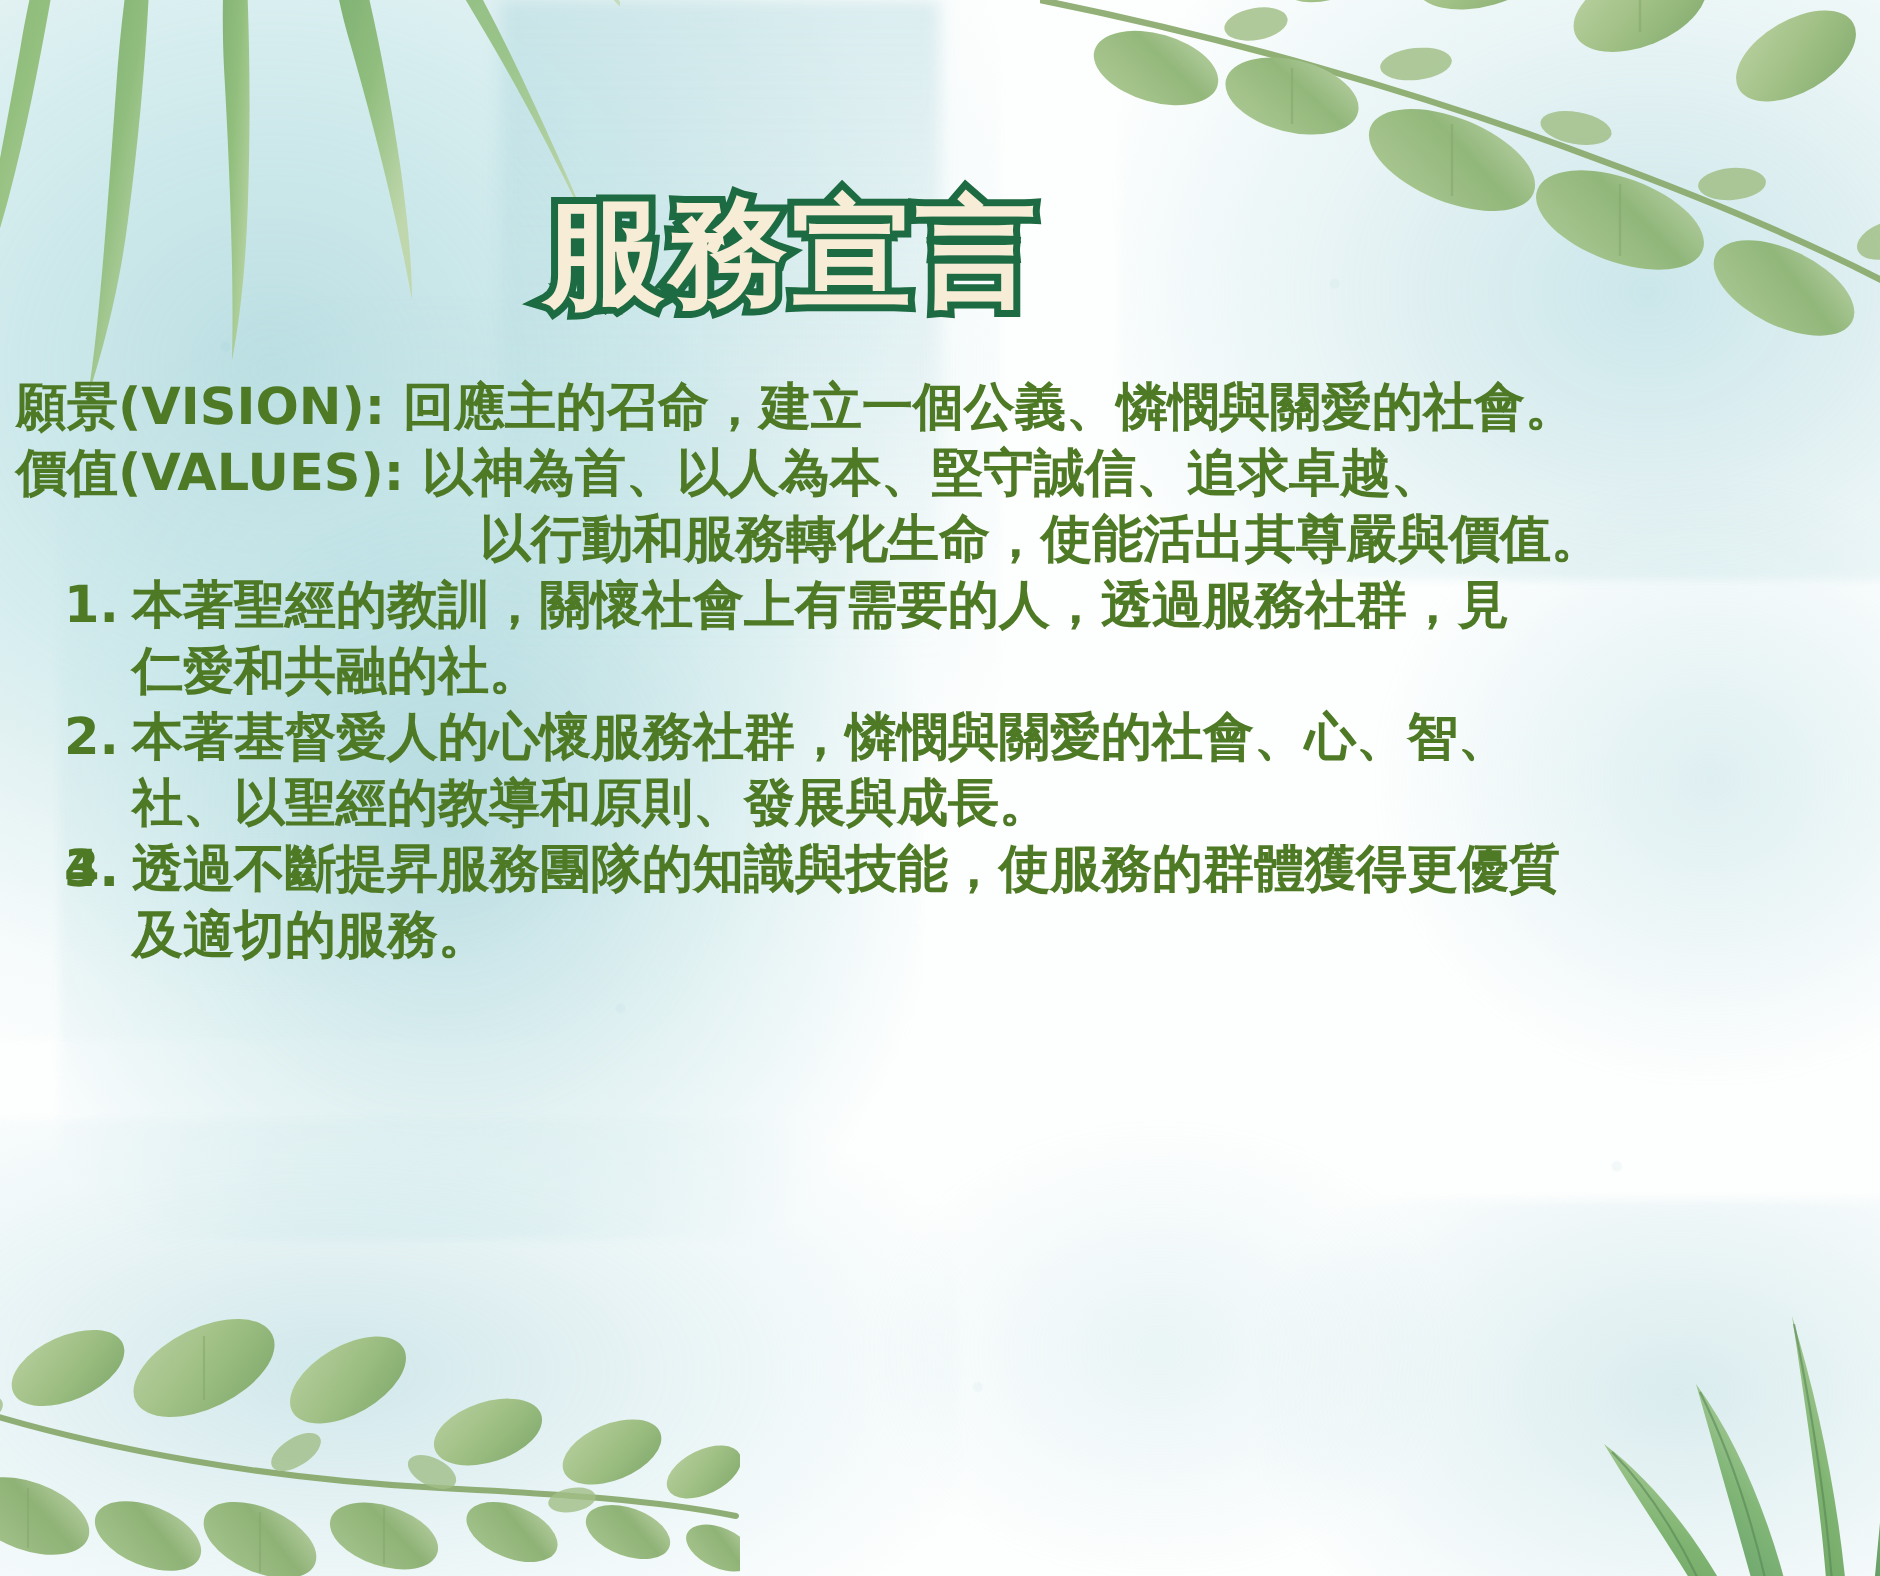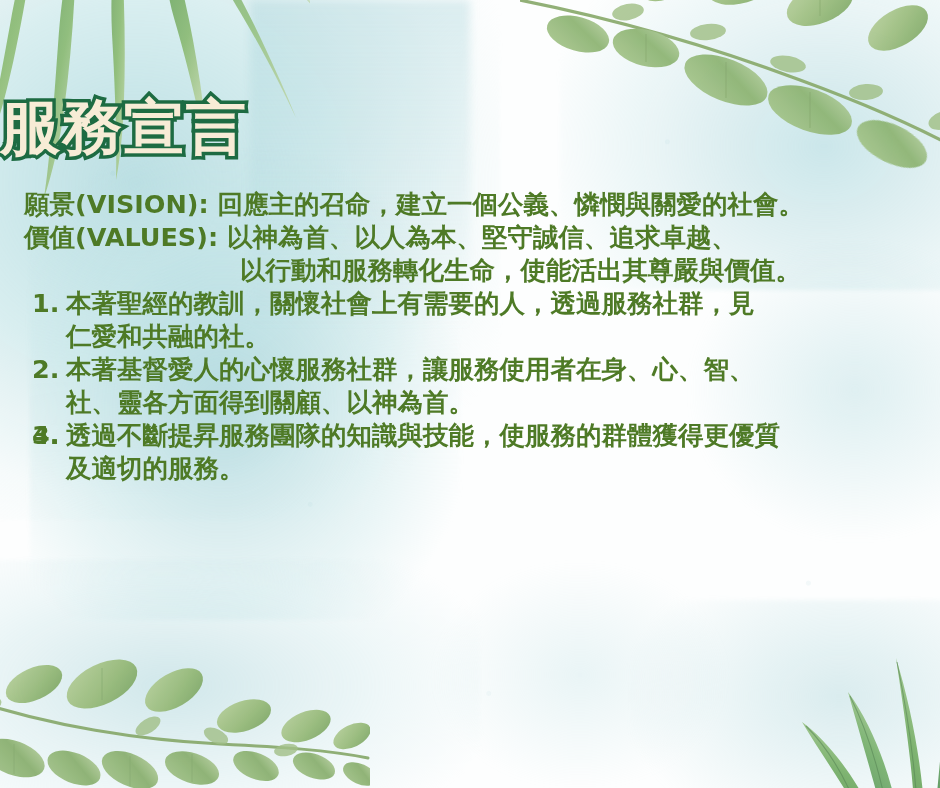--- a/index.html
+++ b/index.html
@@ -69,21 +69,21 @@
 
   
   .foliage{position:absolute;pointer-events:none;}
   .fol-tl{left:-20px;top:-70px;width:330px;height:290px;}
   .fol-tr{left:520px;top:-40px;width:440px;height:240px;}
   .fol-bl{left:-30px;top:640px;width:400px;height:170px;}
   .fol-br{left:740px;top:630px;width:230px;height:175px;}
 
   
   .title-wrap{
-    position:absolute;left:0;top:96px;width:792px;
+    position:absolute;left:0;top:96px;width:792px;text-align:center;
   }
   .title{
     display:inline-block;
     font-family:"DejaVu Sans","Liberation Sans",sans-serif;
     font-size:60px;font-weight:bold;letter-spacing:2px;
     color:#f7ecd6;
     -webkit-text-stroke:7px #1d6b42;
     paint-order:stroke fill;
     line-height:1.05;
   }
@@ -92,21 +92,21 @@
   .body{
     position:absolute;left:0;top:188px;width:940px;
     color:#4e7a26;
     font-family:"DejaVu Sans","Liberation Sans",sans-serif;
     font-weight:bold;
     font-size:25.5px;
     line-height:33px;
   }
   .line{white-space:nowrap;padding-left:8px;}
   .line.indent{padding-left:240px;}
-  .line.head{padding-left:24px;}
+  .line.head{padding-left:8px;}
 
   .obj-list{margin:0;padding:0;list-style:none;}
   .obj-item{position:relative;padding-left:66px;}
   .obj-num{
     position:absolute;left:32px;top:0;width:34px;text-align:left;
     font-family:"DejaVu Sans","Liberation Sans",sans-serif;
     font-weight:bold;
   }
   .obj-body{white-space:normal;}
   .obj-line{white-space:nowrap;}
@@ -290,22 +290,22 @@
       <li class="obj-item">
         <span class="obj-num">1.</span>
         <span class="obj-body">
           <span class="obj-line">本著聖經的教訓，關懷社會上有需要的人，透過服務社群，見</span>
           <span class="obj-line">仁愛和共融的社。</span>
         </span>
       </li>
       <li class="obj-item">
         <span class="obj-num">2.</span>
         <span class="obj-body">
-          <span class="obj-line">本著基督愛人的心懷服務社群，讓服務使用者在身、心、智、</span>
-          <span class="obj-line">社、靈各方面得到關顧、以神為首。</span>
+          <span class="obj-line">本著基督愛人的心懷服務社群，憐憫與關愛的社會、心、智、</span>
+          <span class="obj-line">社、以聖經的教導和原則、發展與成長。</span>
         </span>
       </li>
       <li class="obj-item">
         <span class="obj-num">3.</span>
       </li>
       <li class="obj-item">
         <span class="obj-num">4.</span>
         <span class="obj-body">
           <span class="obj-line">透過不斷提昇服務團隊的知識與技能，使服務的群體獲得更優質</span>
           <span class="obj-line">及適切的服務。</span>

